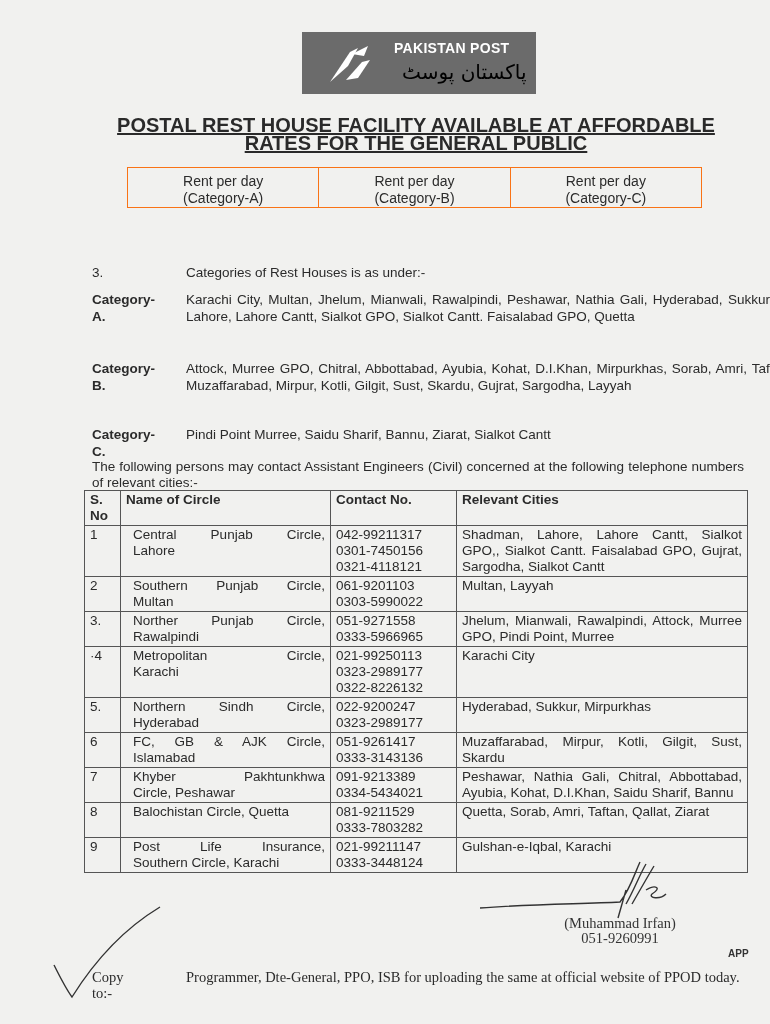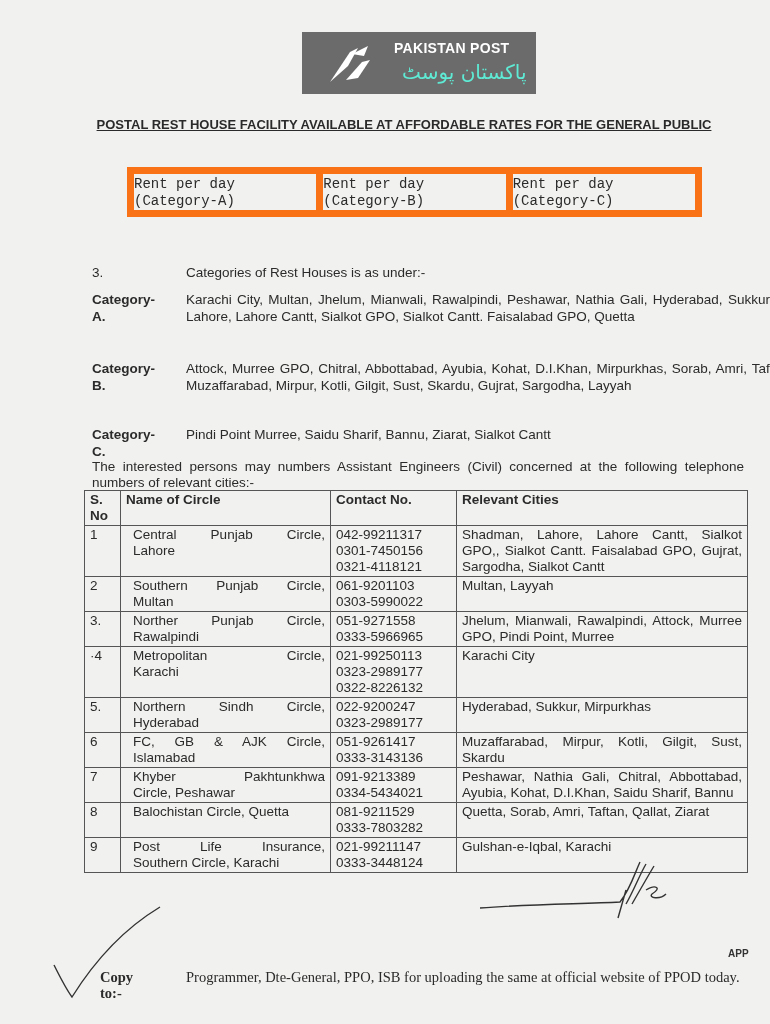--- a/index.html
+++ b/index.html
@@ -9,33 +9,33 @@
       font-family: "Liberation Sans", sans-serif;
       color: #2b2b2b;
       position: relative;
     }
     .logo {
       position: absolute; left: 302px; top: 32px; width: 234px; height: 62px;
       background: #6b6b6b; display: flex; align-items: center;
     }
     .logo .mark { position: absolute; left: 26px; top: 12px; width: 44px; height: 40px; }
     .logo .brand { position: absolute; left: 92px; top: 8px; color: #fff; font-weight: bold; font-size: 14px; letter-spacing: 0.3px; }
-    .logo .urdu { position: absolute; left: 100px; top: 28px; color: #5eead4; font-size: 20px; font-family: "DejaVu Sans", sans-serif; }
+    .logo .urdu { position: absolute; left: 100px; top: 28px; color: #000000; font-size: 20px; font-family: "DejaVu Sans", sans-serif; }
 
     .title {
-      position: absolute; left: 84px; top: 116px; width: 640px; text-align: center;
-      font-weight: bold; font-size: 13px; line-height: 18px; text-decoration: underline;
+      position: absolute; left: 96px; top: 116px; width: 640px; text-align: center;
+      font-weight: bold; font-size: 20px; line-height: 18px; text-decoration: underline;
       color: #2a2a2a;
     }
 
     table.rates {
       position: absolute; left: 127px; top: 167px; width: 575px;
       border-collapse: collapse; font-size: 14px;
     }
-    table.rates td { border: 7px solid #f97316; width: 33.3%; vertical-align: bottom; font-family: Liberation Mono, monospace; }
+    table.rates td { border: 1px solid #f97316; text-align: center; width: 33.3%; vertical-align: bottom; }
     table.rates tr.head td { height: 40px; line-height: 17px; padding-top: 2px; }
     table.rates tr.vals td { height: 35px; padding-bottom: 2px; }
 
     .para { position: absolute; left: 92px; font-size: 13.5px; line-height: 17px; }
     .para .lbl { position: absolute; left: 0; font-weight: bold; }
     .para .txt { position: absolute; left: 94px; width: 650px; text-align: justify; }
     .intro { position: absolute; left: 92px; top: 459px; width: 652px; font-size: 13.5px; line-height: 16px; text-align: justify; }
 
     table.contacts {
       position: absolute; left: 84px; top: 490px; width: 664px;
@@ -48,21 +48,21 @@
     table.contacts td.contact { width: 126px; }
     table.contacts td.cities { text-align: justify; }
     .j { display: block; text-align: justify; text-align-last: justify; }
 
     .sig { position: absolute; left: 470px; top: 860px; width: 300px; height: 60px; }
     .signer {
       position: absolute; left: 470px; top: 916px; width: 300px; text-align: center;
       font-family: "Liberation Serif", serif; font-size: 14.5px; line-height: 15px; color: #333;
     }
     .copy { position: absolute; left: 92px; top: 969px; font-family: "Liberation Serif", serif; font-size: 14.5px; line-height: 16px; }
-    .copy .lbl { position: absolute; left: 8px; font-weight: bold; }
+    .copy .lbl { position: absolute; left: 0; font-weight: normal; }
     .copy .txt { position: absolute; left: 94px; width: 556px; text-align: justify; text-align-last: left; }
     .tick { position: absolute; left: 52px; top: 905px; width: 110px; height: 95px; }
     .app { position: absolute; left: 728px; top: 948px; font-size: 10px; font-weight: bold; color: #333; }
   </style>
 </head>
 <body>
 
 <div class="logo">
   <svg class="mark" viewBox="0 0 44 40">
     <polygon points="2,38 22,8 30,4 20,22" fill="#fff"></polygon>
@@ -104,21 +104,21 @@
 </div>
 <div class="para" style="top:360px;">
   <span class="lbl">Category-B.</span>
   <span class="txt">Attock, Murree GPO, Chitral, Abbottabad, Ayubia, Kohat, D.I.Khan, Mirpurkhas, Sorab, Amri, Taftan, Qallat, Muzaffarabad, Mirpur, Kotli, Gilgit, Sust, Skardu, Gujrat, Sargodha, Layyah</span>
 </div>
 <div class="para" style="top:426px;">
   <span class="lbl">Category-C.</span>
   <span class="txt">Pindi Point Murree, Saidu Sharif, Bannu, Ziarat, Sialkot Cantt</span>
 </div>
 
-<div class="intro">The interested persons may numbers Assistant Engineers (Civil) concerned at the following telephone numbers of relevant cities:-</div>
+<div class="intro">The following persons may contact Assistant Engineers (Civil) concerned at the following telephone numbers of relevant cities:-</div>
 
 <table class="contacts">
   <thead>
     <tr>
       <th class="sno">S. No</th>
       <th>Name of Circle</th>
       <th>Contact No.</th>
       <th>Relevant Cities</th>
     </tr>
   </thead>
@@ -206,20 +206,22 @@
         </td>
       <td class="cities">Gulshan-e-Iqbal, Karachi</td>
     </tr>
   </tbody>
 </table>
 
 <svg class="sig" viewBox="0 0 300 60">
   <path d="M10,48 C60,44 110,44 150,42 C160,30 166,10 170,2 M156,44 C164,30 170,14 176,4 M162,44 C170,30 178,16 184,6 M176,30 C186,24 192,28 182,34 C178,38 190,40 196,34 M148,58 L156,30" stroke="#333" stroke-width="1.4" fill="none"></path>
 </svg>
 <div class="signer">
+  <div>(Muhammad Irfan)</div>
+  <div>051-9260991</div>
 </div>
 
 <svg class="tick" viewBox="0 0 110 95">
   <path d="M2,60 C8,72 14,84 20,92 C40,60 70,25 108,2" stroke="#333" stroke-width="1.4" fill="none"></path>
 </svg>
 <div class="copy">
   <span class="lbl">Copy to:-</span>
   <span class="txt">Programmer, Dte-General, PPO, ISB for uploading the same at official website of PPOD today.</span>
 </div>
 <div class="app">APP</div>

